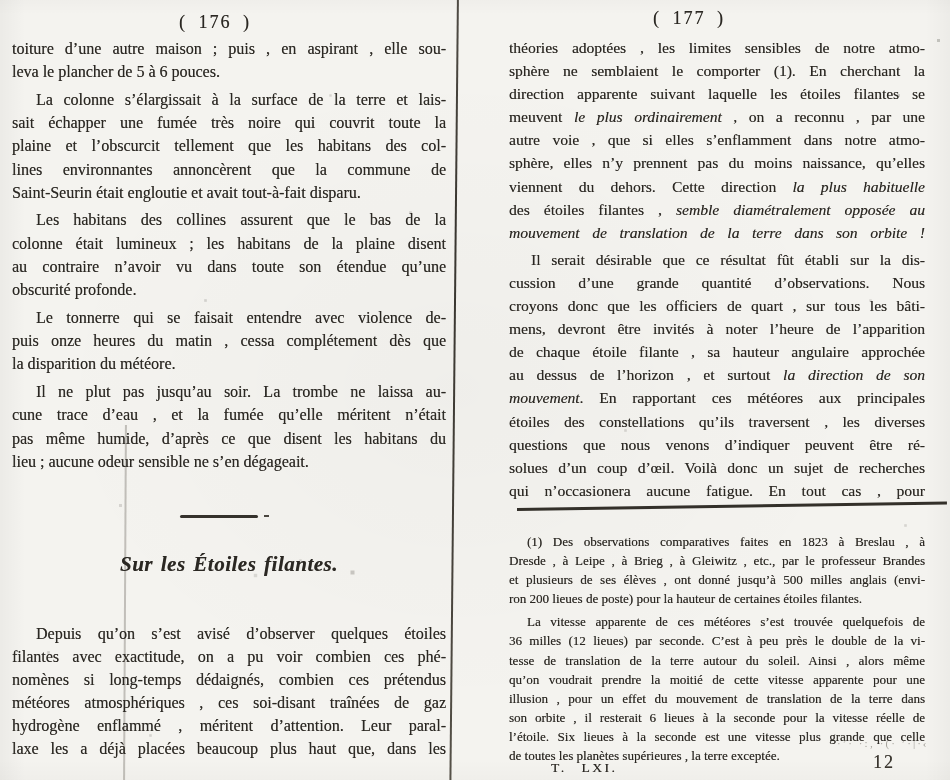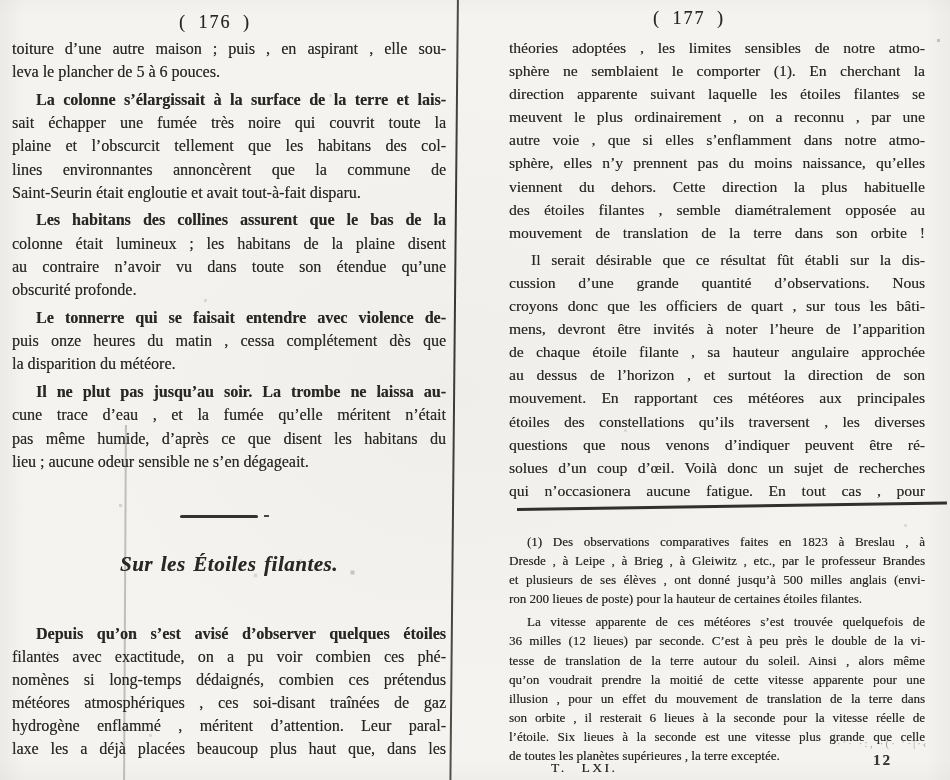--- a/index.html
+++ b/index.html
@@ -29,24 +29,24 @@
 
   .body-block{position:absolute;left:0;right:0;}
   #left-body-upper{top:33px;font-size:16px;line-height:23.35px;}
   #left-body-lower{top:618px;font-size:16px;line-height:23.1px;}
   #right-body{top:32px;font-size:15.5px;line-height:23.1px;}
   #right-footnotes{top:528px;font-size:13px;line-height:19.1px;}
 
   .para{margin:4px;}
   .line{text-align:justify;text-align-last:justify;}
   .line.last{text-align-last:left;}
-  #left-body-upper .line.indent,#left-body-lower .line.indent{text-indent:24px;font-weight:bold;}
+  #left-body-upper .line.indent,#left-body-lower .line.indent{text-indent:24px;}
   #right-body .line.indent{text-indent:22px;}
   #right-footnotes .line.indent{text-indent:18px;}
-  .it{}
+  .it{font-style:italic;}
 
   #section-rule{
     position:absolute;left:172px;top:515px;width:78px;height:3px;
     background:#35322c;border-radius:2px;
   }
   #section-rule:after{
     content:"";position:absolute;left:84px;top:0;width:5px;height:2px;background:#4a463f;
   }
   #section-heading{
     position:absolute;left:0;right:0;top:552px;text-align:center;
@@ -64,22 +64,22 @@
   }
   #footnote-rule{
     position:absolute;left:12px;top:508px;width:430px;height:2.5px;
     background:#33302a;transform:rotate(-0.85deg);transform-origin:left center;
   }
   #signature-left{
     position:absolute;left:46px;top:760px;font-size:13.5px;
     letter-spacing:2.5px;word-spacing:9px;
   }
   #sheet-number{
-    position:absolute;left:368px;top:752px;font-size:15px;
-    letter-spacing:2px;font-weight:bold;color:#3a362f;text-align:center;
+    position:absolute;left:368px;top:752px;font-size:18px;
+    letter-spacing:2px;font-weight:normal;color:#3a362f;text-align:center;
   }
   #smudge{
     position:absolute;left:332px;top:737px;width:100px;font-size:11px;
     color:rgba(100,96,88,0.55);filter:blur(0.6px);letter-spacing:2px;
     text-shadow:none;white-space:nowrap;
   }
   #specks{position:absolute;left:0;top:0;width:1px;height:1px;background:transparent;
     box-shadow:
       60px 120px 0 0.8px rgba(95,92,85,0.25), 330px 95px 0 0.7px rgba(95,92,85,0.2),
       205px 300px 0 0.8px rgba(95,92,85,0.22), 120px 505px 0 1px rgba(95,92,85,0.2),

